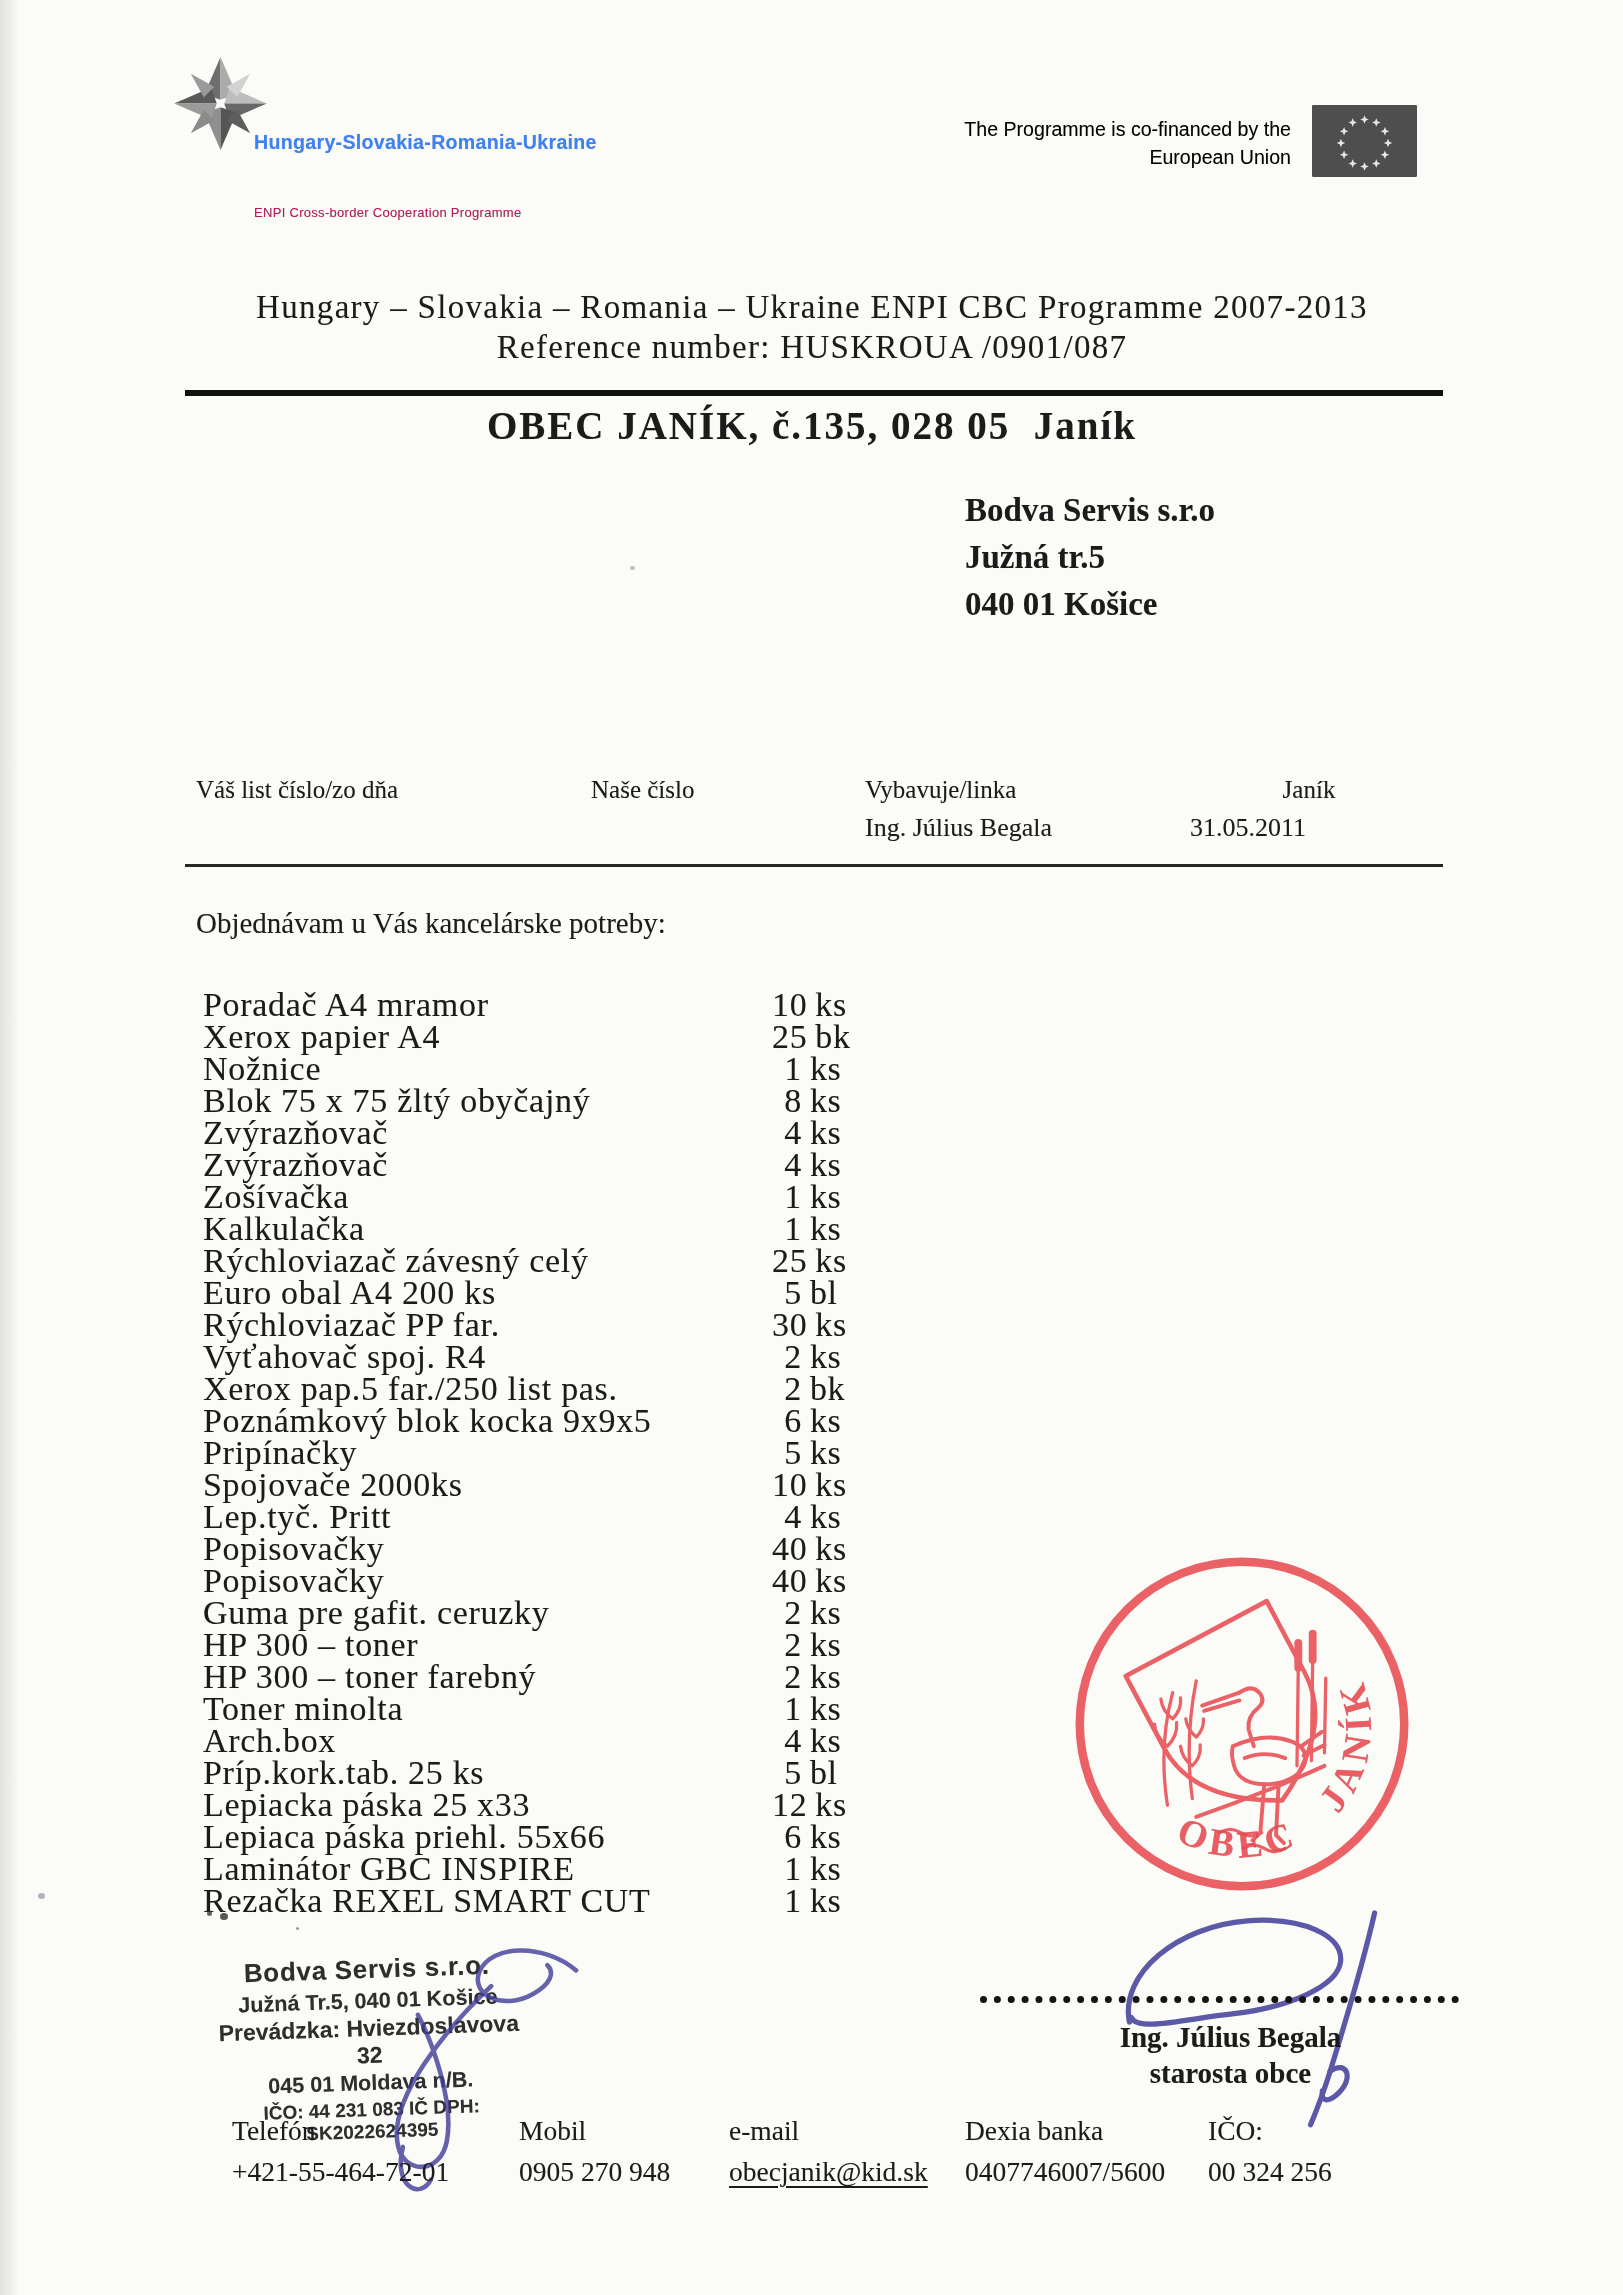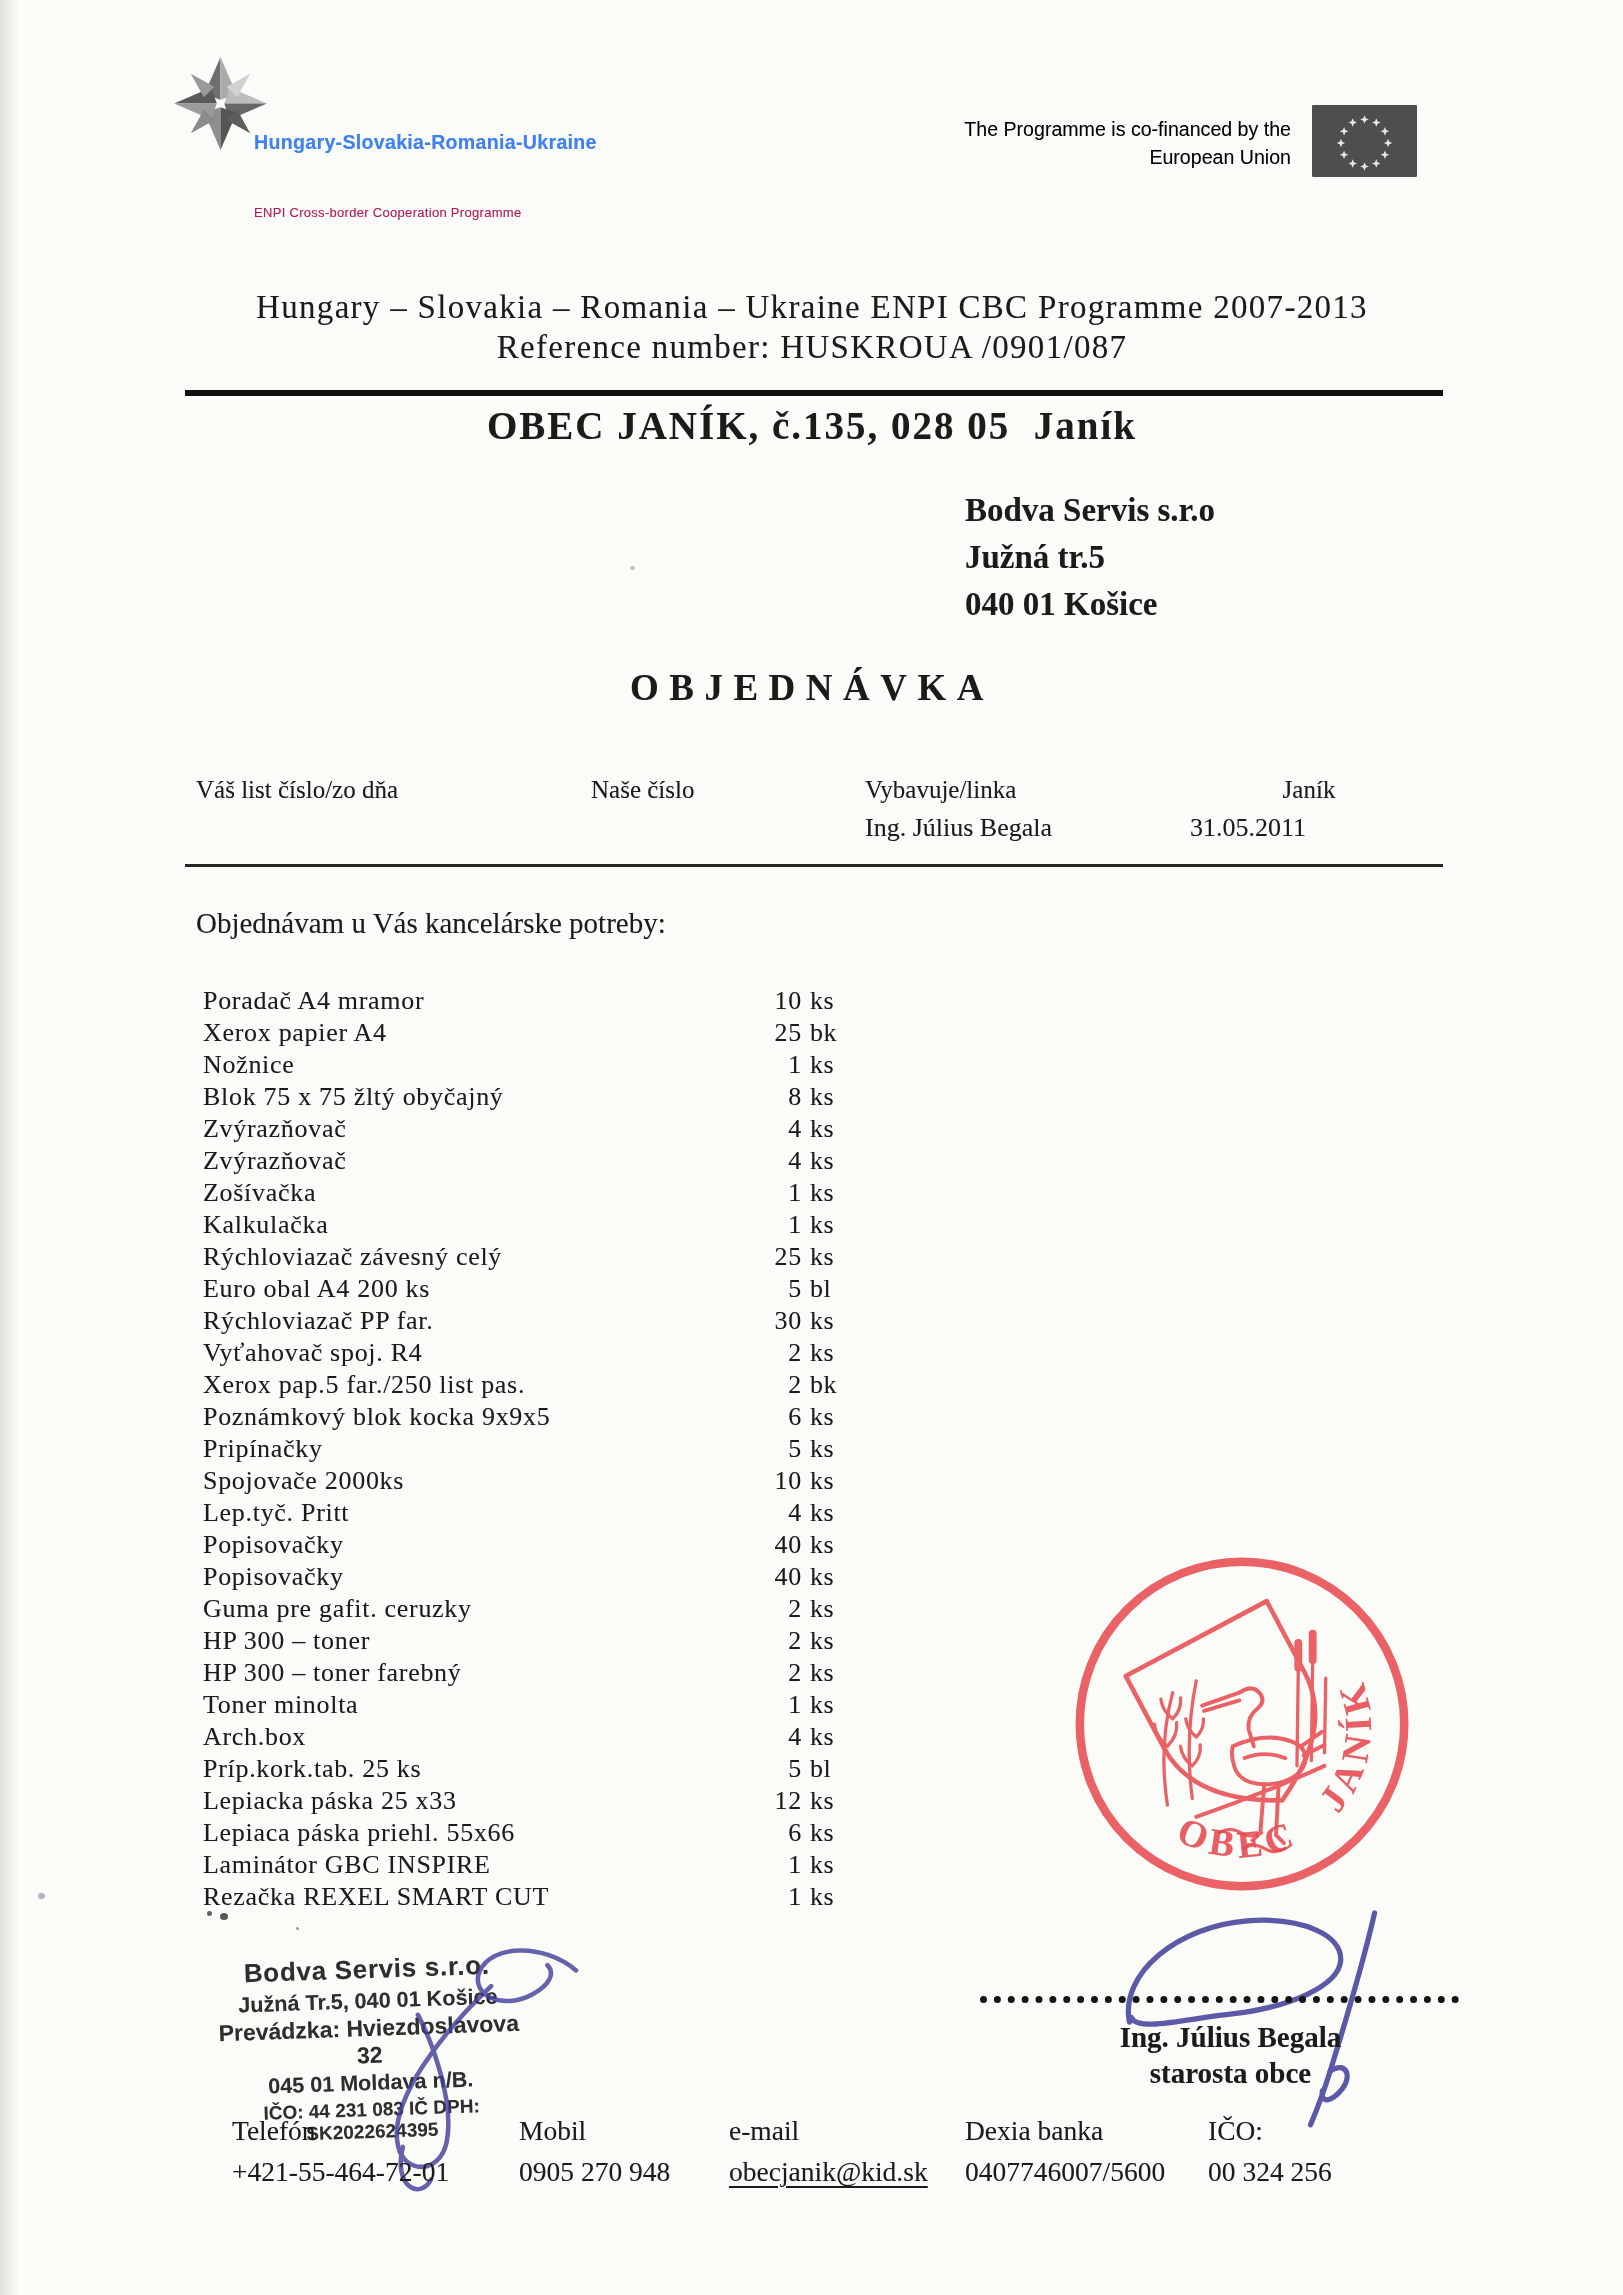--- a/index.html
+++ b/index.html
@@ -26,21 +26,21 @@
   .doc-title{left:92px;top:666px;width:1440px;text-align:center;font-size:37px;font-weight:bold;letter-spacing:10.5px;}
   
   .meta-label{font-size:25px;}
   .m1{left:196px;top:776px;} .m2{left:591px;top:776px;} .m3{left:865px;top:776px;}
   .m4{left:1224px;top:776px;width:170px;}
   .m-handler{left:865px;top:813px;font-size:26px;}
   .m-date{left:1190px;top:813px;font-size:26px;}
   .rule-thin{left:185px;top:864px;width:1258px;height:3.3px;background:#262626;}
   .intro{left:196px;top:907px;font-size:29px;}
   
-  .items{left:203px;top:986px;width:1113px;font-size:26px;letter-spacing:0.7px;text-decoration:underline;}
+  .items{left:203px;top:986px;width:1113px;font-size:34px;letter-spacing:0.7px;text-decoration:underline;}
   .item-row{position:relative;height:32px;}
   .item-name{position:absolute;left:0;top:0;white-space:pre;}
   .item-qty{position:absolute;left:569px;top:0;display:flex;}
   .qty-num{display:inline-block;min-width:30px;text-align:right;}
   .qty-unit{margin-left:7.9px;}
   
   .round-stamp{left:1068px;top:1550px;width:350px;height:350px;}
   
   .supplier-stamp{left:209px;top:1954px;width:321px;text-align:center;transform:rotate(-2deg);
       font-family:"Liberation Sans","DejaVu Sans",sans-serif;font-weight:bold;color:#222;opacity:.94;}
@@ -120,21 +120,20 @@
   <div class="abs h-reference">Reference number: HUSKROUA /0901/087</div>
   <div class="abs rule-thick"></div>
   <div class="abs h-org">OBEC JANÍK, č.135, 028 05  Janík</div>
 
   <div class="abs recipient">
     <div>Bodva Servis s.r.o</div>
     <div>Južná tr.5</div>
     <div>040 01 Košice</div>
   </div>
 
-  <div class="abs doc-title">OBJEDNÁVKA</div>
 
   <div class="abs meta-label m1">Váš list číslo/zo dňa</div>
   <div class="abs meta-label m2">Naše číslo</div>
   <div class="abs meta-label m3">Vybavuje/linka</div>
   <div class="abs meta-label m4" style="text-align:center;">Janík</div>
   <div class="abs m-handler">Ing. Július Begala</div>
   <div class="abs m-date">31.05.2011</div>
   <div class="abs rule-thin"></div>
 
   <div class="abs intro">Objednávam u Vás kancelárske potreby:</div>

